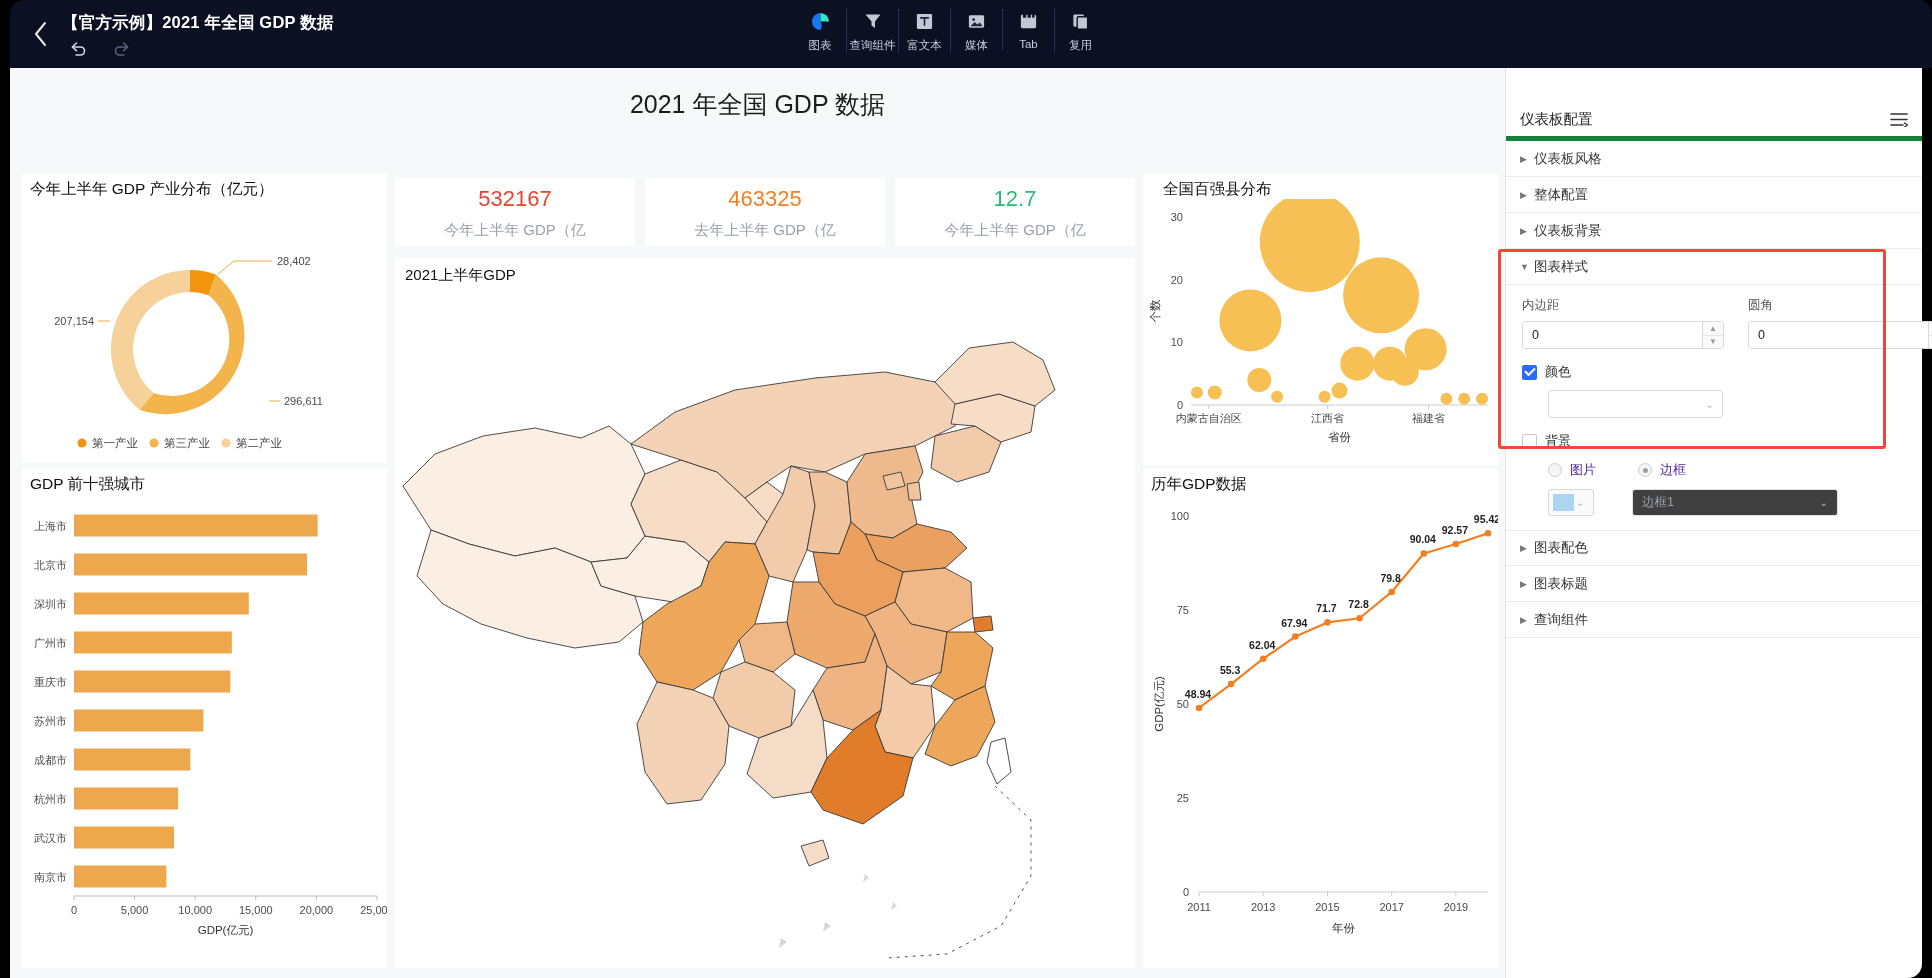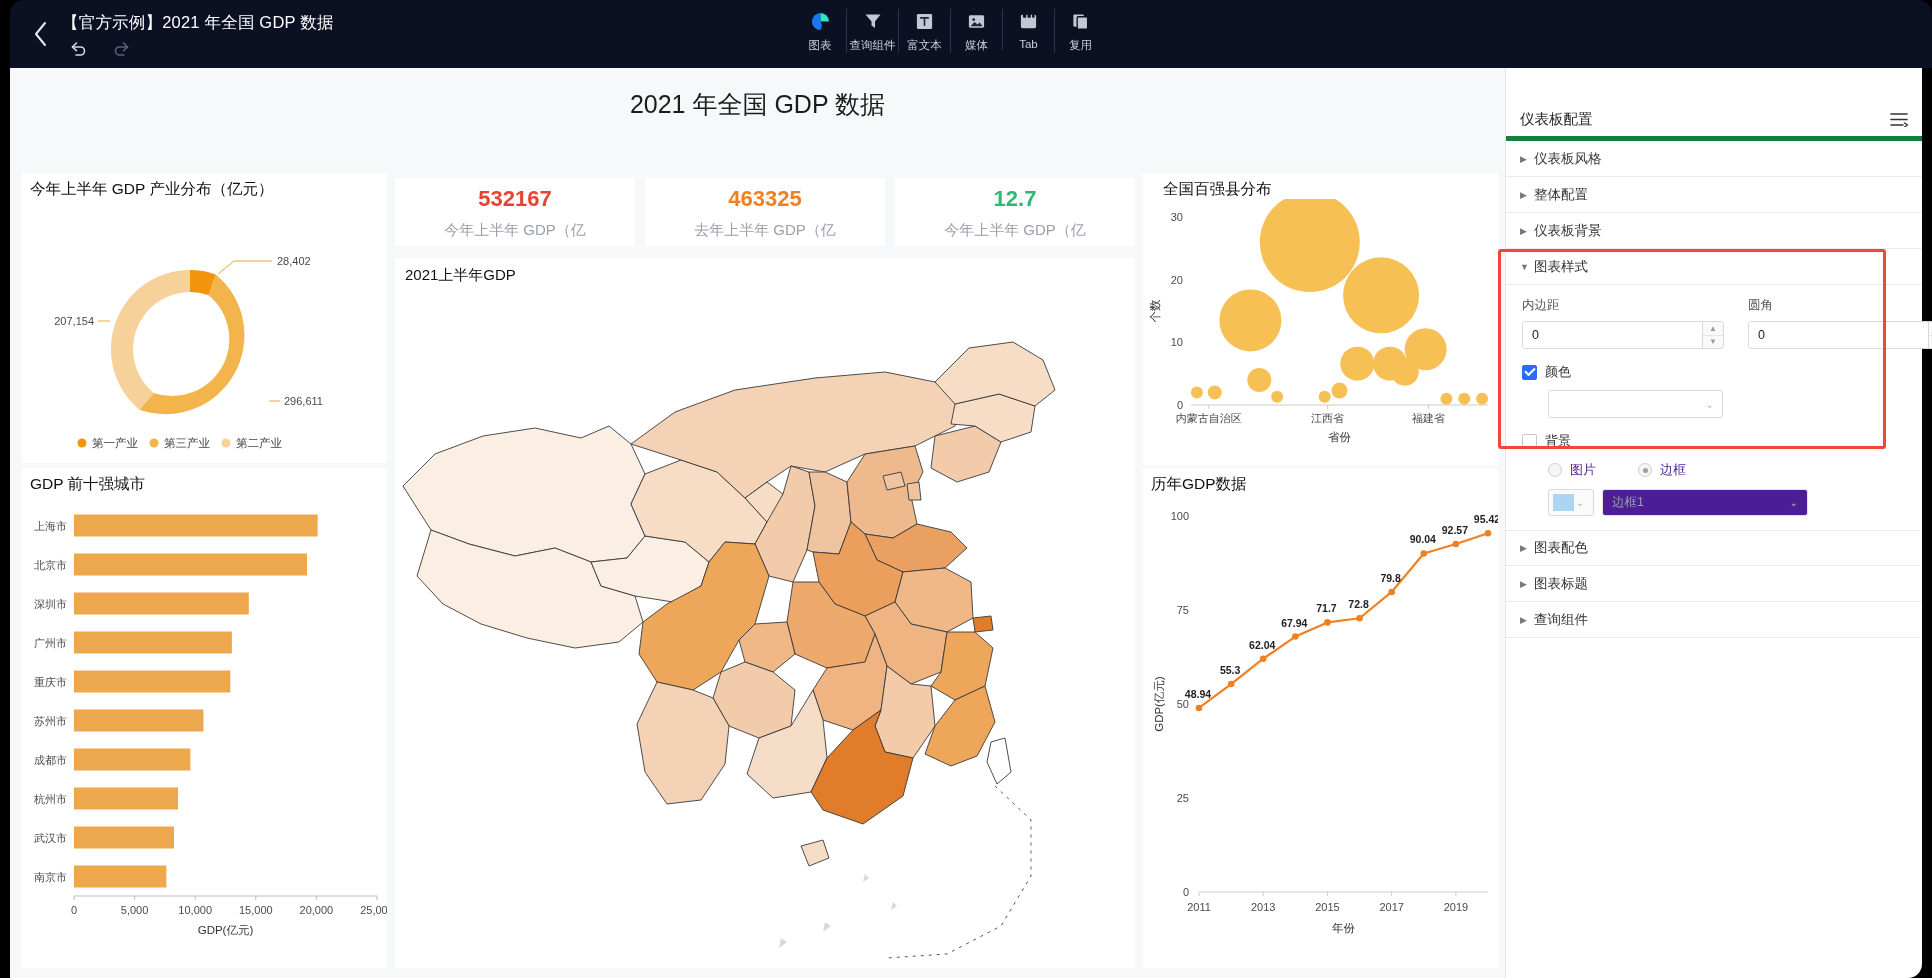--- a/index.html
+++ b/index.html
@@ -19,21 +19,21 @@
     color: #fff;
   }
   .back-arrow {
     position: absolute; left: 16px; top: 18px; width: 28px; height: 32px;
     color: #e8eaf2; display:flex; align-items:center; justify-content:center;
     cursor: pointer;
   }
   .back-arrow svg { width: 17px; height: 26px; }
   .doc-title {
     position: absolute; left: 52px; top: 12px;
-    font-size: 16.5px; color: #ffffff; letter-spacing: .2px; white-space: nowrap;
+    font-size: 16.5px; color: #ffffff; letter-spacing: .2px; white-space: nowrap; font-weight: bold;
   }
   .undo-redo { position: absolute; left: 58px; top: 38px; display: flex; gap: 24px; }
   .undo-redo .ur { width: 20px; height: 20px; cursor: pointer; }
   .undo-redo .ur svg { width: 20px; height: 20px; }
 
   .tools {
     position: absolute; left: 784px; top: 9px; height: 50px;
     display: flex; align-items: flex-start;
   }
   .tool {
@@ -71,21 +71,21 @@
   .card-title { font-size: 15.5px; font-weight: normal; color: #111; }
 
   
   #donutCard { left: 12px; top: 105px; width: 365px; height: 290px; }
   #donutCard .card-title { position:absolute; left: 8px; top: 6px; }
   
   #barCard { left: 12px; top: 400px; width: 365px; height: 500px; }
   #barCard .card-title { position:absolute; left: 8px; top: 6px; }
   
   .kpi { width: 240px; height: 68px; top: 110px; }
-  .kpi .kv { position:absolute; width:100%; top: 8px; text-align:center; font-size: 22px; font-weight: bold; }
+  .kpi .kv { position:absolute; width:100%; top: 8px; text-align:center; font-size: 22px; }
   .kpi .kl { position:absolute; width:100%; top: 43px; text-align:center; font-size: 15px; color: #9aa0ab; white-space: nowrap; overflow:hidden; }
   #kpi1 { left: 385px; } #kpi2 { left: 635px; } #kpi3 { left: 885px; }
   
   #mapCard { left: 385px; top: 190px; width: 740px; height: 710px; }
   #mapCard .card-title { position:absolute; left: 10px; top: 8px; font-size: 15px; }
   
   #bubbleCard { left: 1133px; top: 105px; width: 355px; height: 292px; }
   #bubbleCard .card-title { position:absolute; left: 20px; top: 6px; }
   
   #lineCard { left: 1133px; top: 400px; width: 355px; height: 500px; }
@@ -145,22 +145,22 @@
   .radios { display:flex; gap: 42px; margin: 11px 0 0 26px; align-items:center; }
   .radio { display:flex; align-items:center; gap: 8px; cursor:pointer; }
   .rdot { width: 14px; height: 14px; border-radius: 50%; border: 1px solid #d0d0d0; background:#f5f5f5;
           display:flex; align-items:center; justify-content:center; }
   .rdot.on::after { content:""; width:5px; height:5px; border-radius:50%; background:#9aa0ab; }
   .radio span { font-size: 13px; color: #4c1d95; }
   .borderrow { display:flex; gap: 8px; margin: 10px 0 0 26px; align-items:center; }
   .swatchbtn { width: 46px; height: 27px; border: 1px solid #d9d9d9; border-radius: 3px; display:flex;
                align-items:center; gap:2px; padding: 0 4px; background:#fafafa; cursor:pointer; }
   .swatch { width: 21px; height: 17px; background: #abd5f0; }
-  .selbox2 { width: 206px; height: 27px; border: 1px solid #e3e3e3; border-radius: 3px; background: #4c1d95;
-             display:flex; align-items:center; justify-content:space-between; padding: 0 9px; cursor:pointer; }
+  .selbox2 { width: 206px; height: 27px; border: 1px solid #e3e3e3; border-radius: 3px; background: #404040;
+             display:flex; align-items:center; justify-content:space-between; padding: 0 9px; cursor:pointer;margin-left:30px; }
   .selbox2 .sv { font-size: 12.5px; color: #9aa0ab; }
   .chev { color: #b5b5b5; font-size: 10px; }
   .map-shell { position:absolute; left:0; top:28px; width:740px; height:682px; }
 </style>
 </head>
 <body>
 <div id="app">
 
 <div class="topbar">
   <div class="back-arrow">

